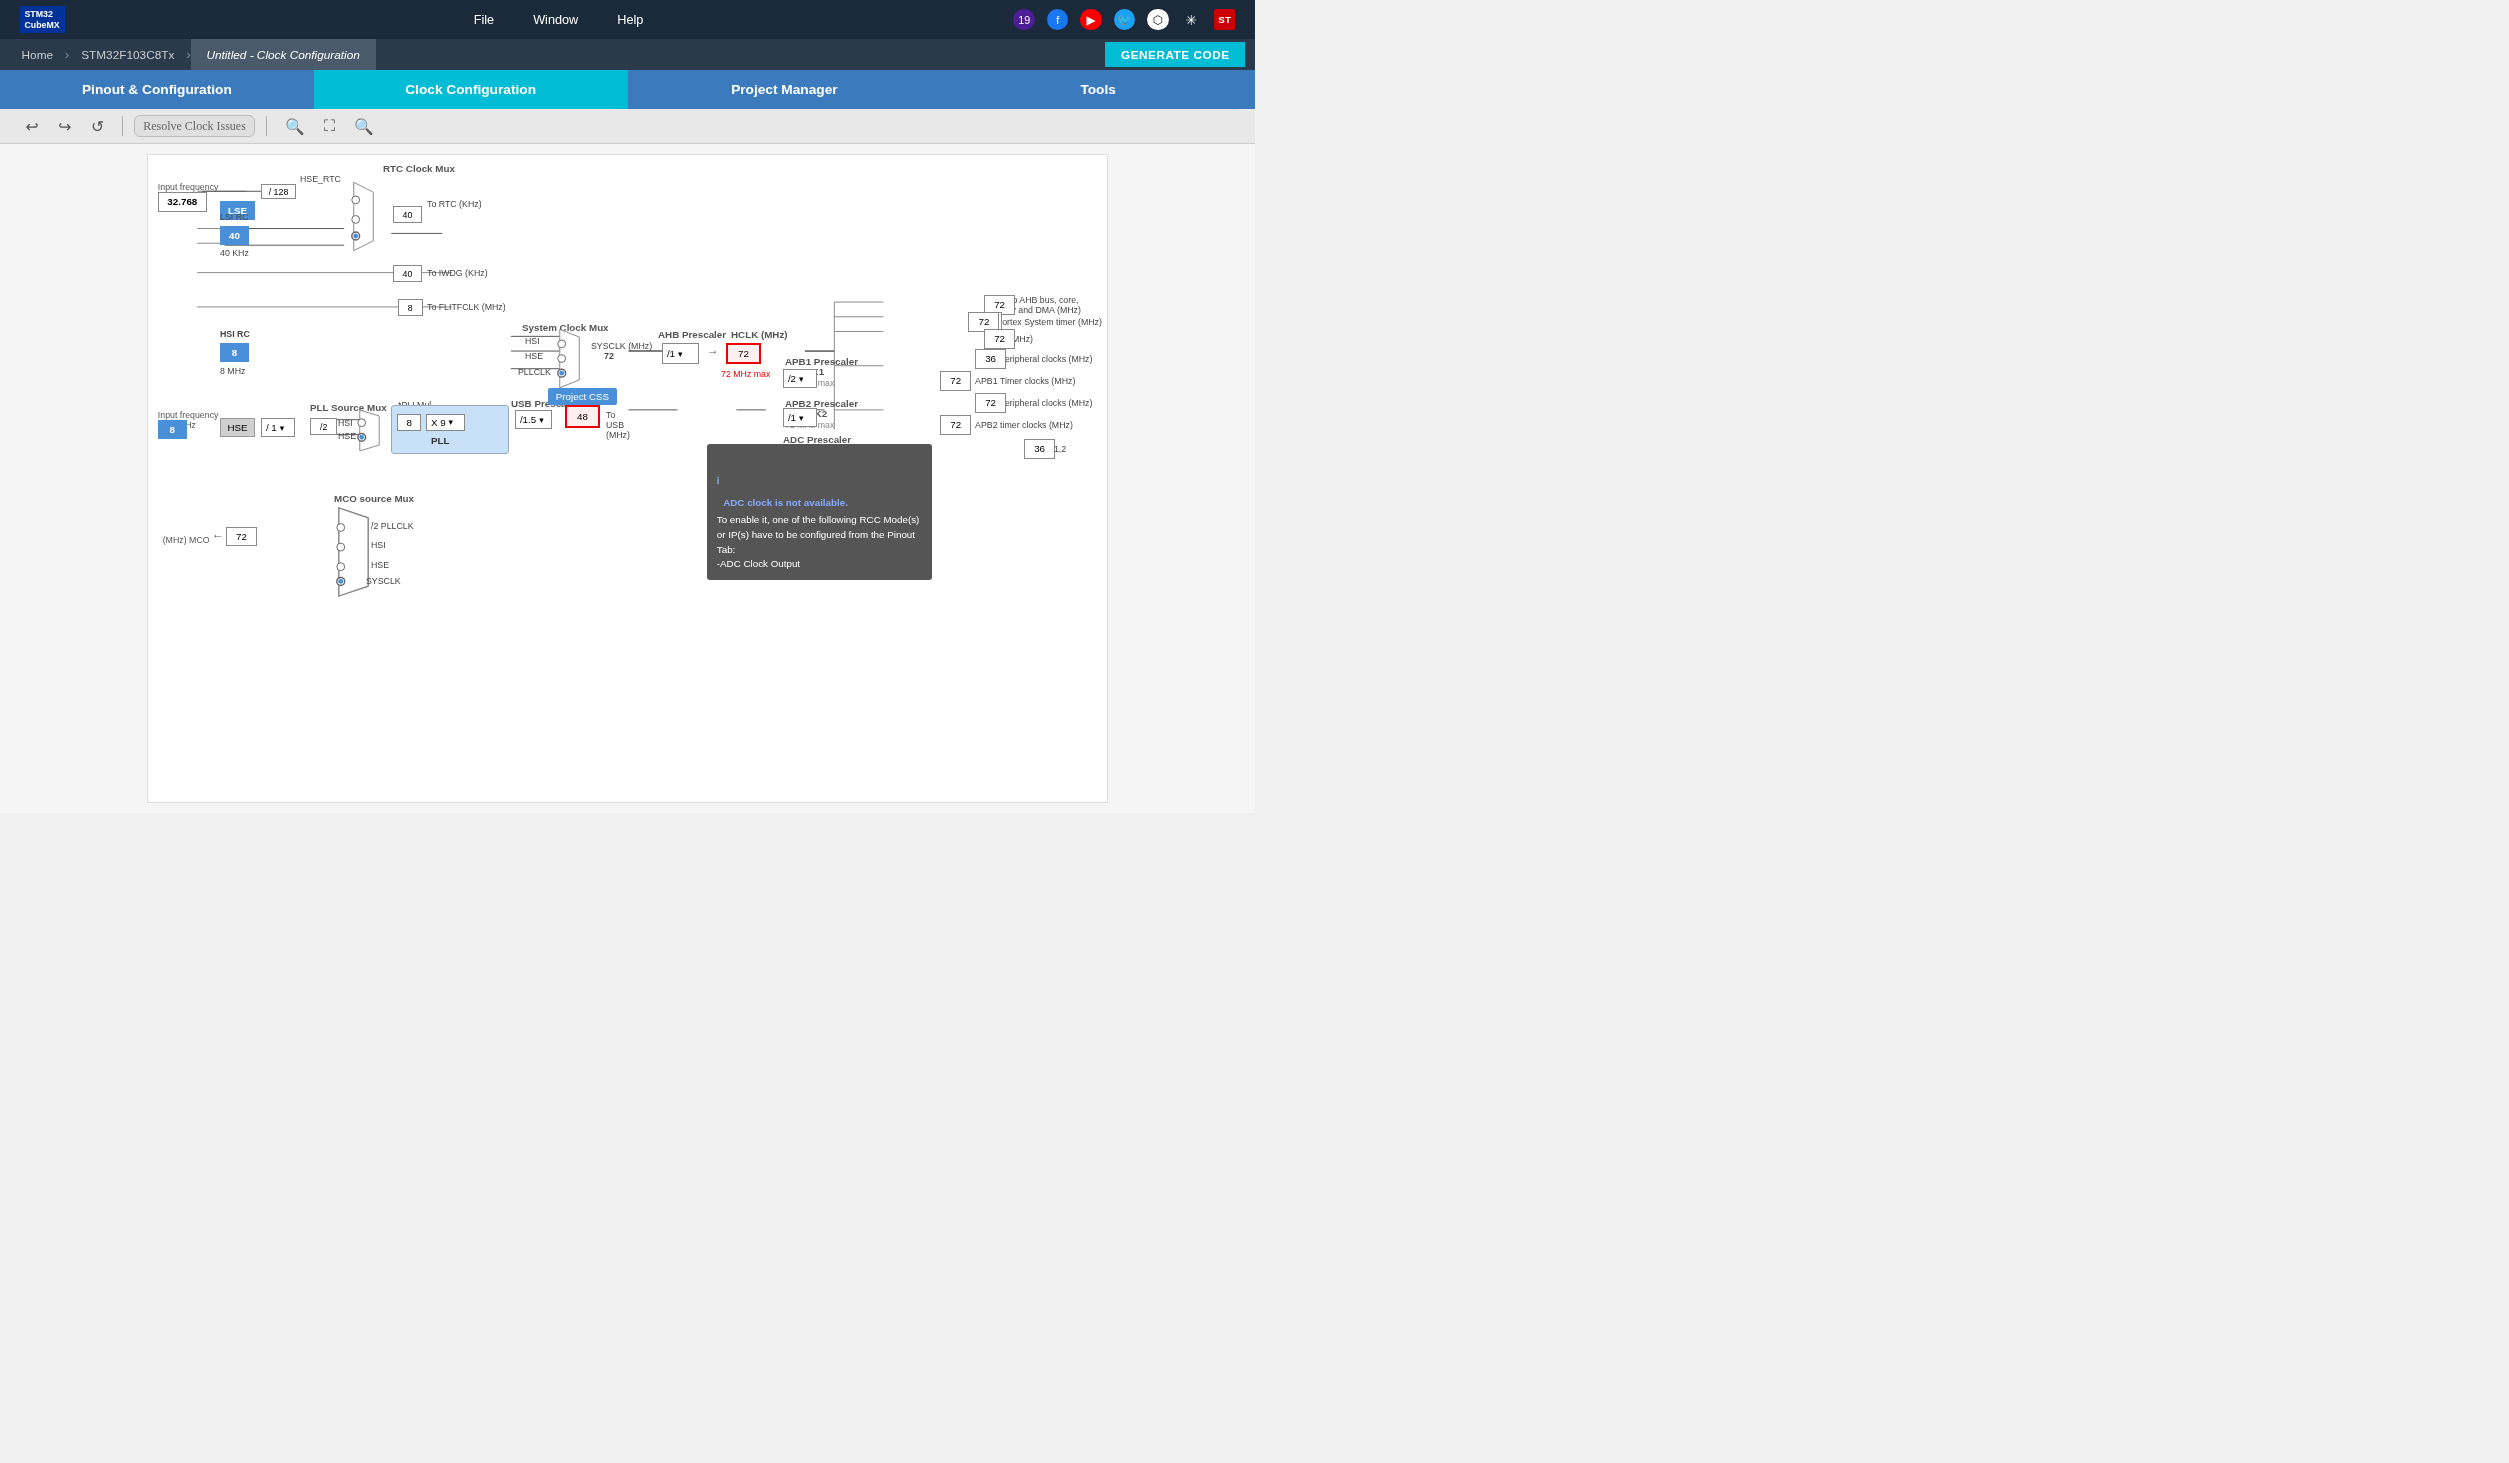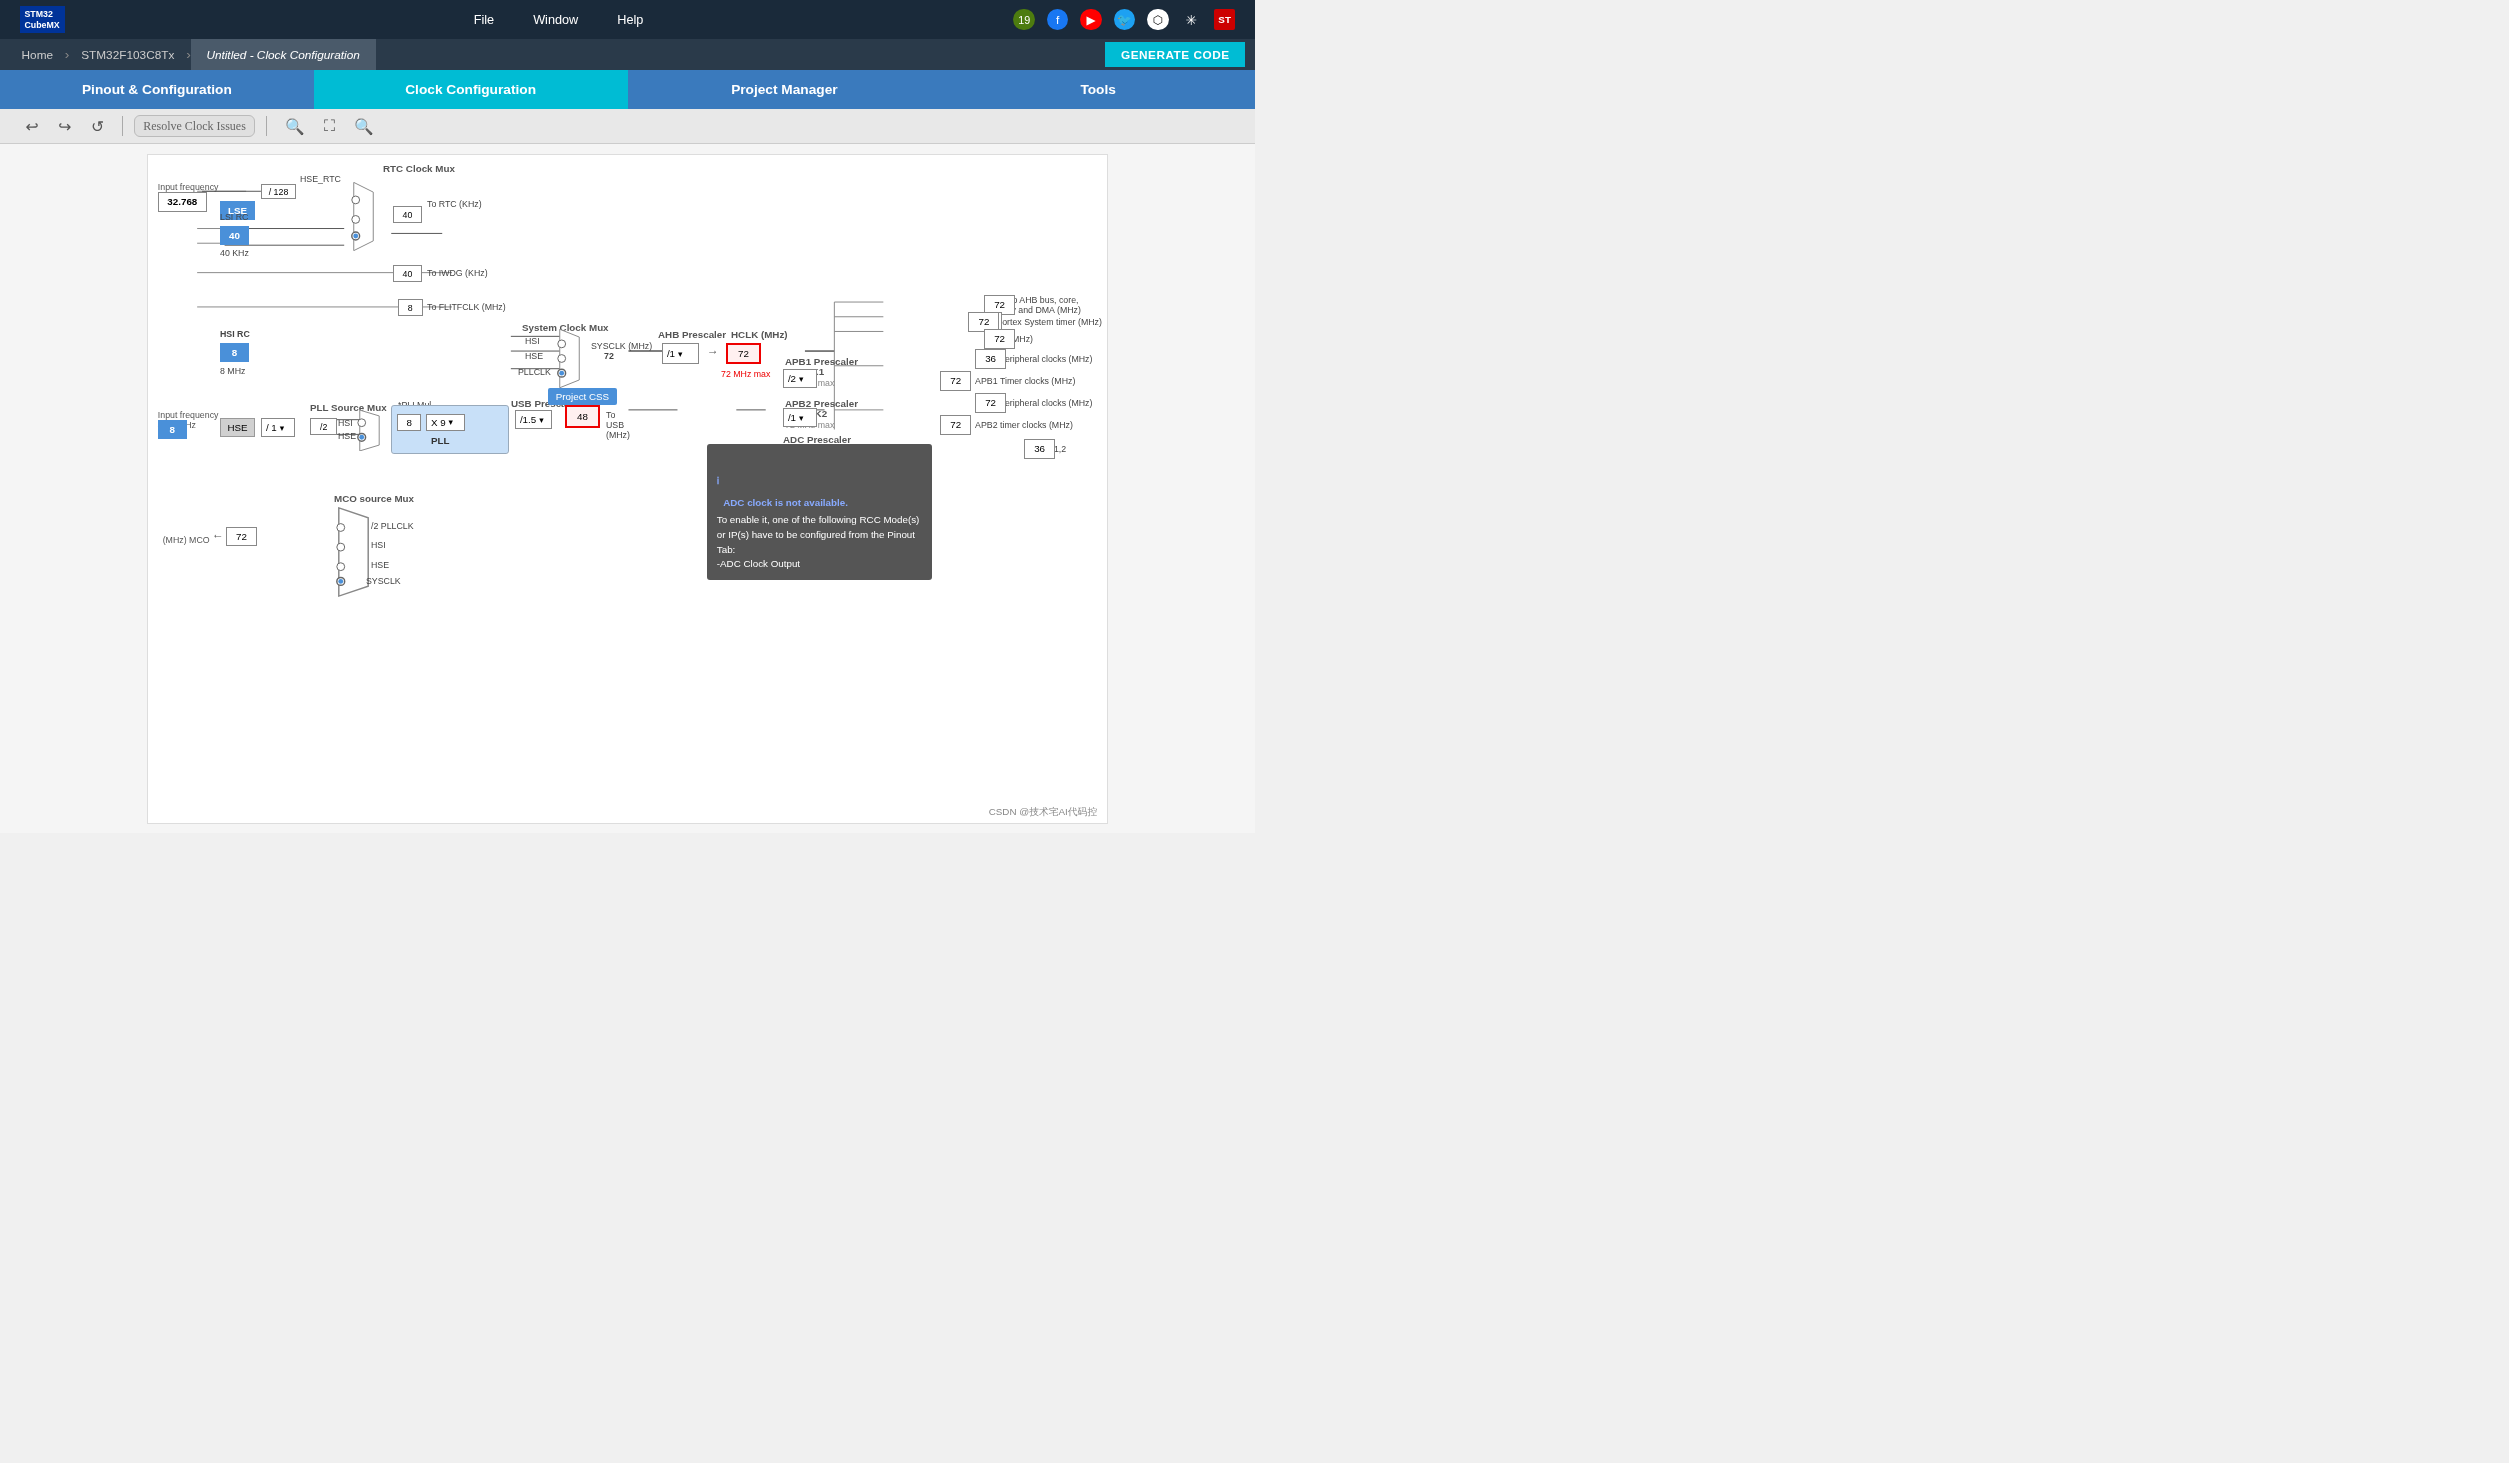--- a/index.html
+++ b/index.html
@@ -11,21 +11,21 @@
     .logo-box { background: #003399; color: white; font-size: 8.8px; font-weight: bold; padding: 2.9px 4.9px; line-height: 1.2; }
     .nav-menu { display: flex; gap: 39px; flex: 1; justify-content: center; }
     .nav-item { color: white; font-size: 12.7px; cursor: pointer; }
     .social-icons { display: flex; gap: 11.8px; align-items: center; }
     .social-icon { width: 21.6px; height: 21.6px; border-radius: 50%; display: flex; align-items: center; justify-content: center; font-size: 11.8px; cursor: pointer; }
     .fb-icon { background: #1877f2; color: white; }
     .yt-icon { background: #ff0000; color: white; }
     .tw-icon { background: #1da1f2; color: white; }
     .gh-icon { background: white; color: black; }
     .st-icon { background: #0073ae; color: white; font-size: 9.8px; }
-    .badge { background: #4d7c0f; color: white; border-radius: 50%; width: 21.6px; height: 21.6px; display: flex; align-items: center; justify-content: center; font-size: 10.8px; }
+    .badge { background: #4c1d95; color: white; border-radius: 50%; width: 21.6px; height: 21.6px; display: flex; align-items: center; justify-content: center; font-size: 10.8px; }
 
     
     .breadcrumb { background: #2a3a4a; display: flex; align-items: center; padding: 0 9.8px; height: 31px; gap: 0; }
     .bc-item { color: #ccc; font-size: 11.8px; padding: 0 11.8px; display: flex; align-items: center; height: 100%; }
     .bc-sep { color: #888; font-size: 13.7px; }
     .bc-current { background: #4a5a6a; color: white; padding: 0 15.7px; display: flex; align-items: center; height: 100%; font-size: 11.8px; font-style: italic; }
     .gen-code-btn { margin-left: auto; background: #00bcd4; color: white; border: none; padding: 5.9px 15.7px; font-size: 11.8px; font-weight: bold; cursor: pointer; letter-spacing: 0.5px; }
 
     
     .tabs { display: flex; height: 39px; }
@@ -375,16 +375,15 @@
       <div class="label" style="top:385px;left:223px;">HSI</div>
       <div class="label" style="top:405px;left:223px;">HSE</div>
       <div class="label" style="top:421px;left:218px;">SYSCLK</div>
 
       <div style="position:absolute;top:380px;left:14.7px;font-size:8.8px;color:#555;">(MHz) MCO</div>
       <div style="position:absolute;top:372px;left:64px;font-size:11.8px;color:#555;">←</div>
       <div class="box box-value" style="width:31px;height:19.6px;top:372px;left:78px;font-size:9.8px;">72</div>
 
     </div>
 
-    <div class="footer">CSDN @技术宅AI代码控</div>
   </div>
 </div>
 
 
 </body></html>

